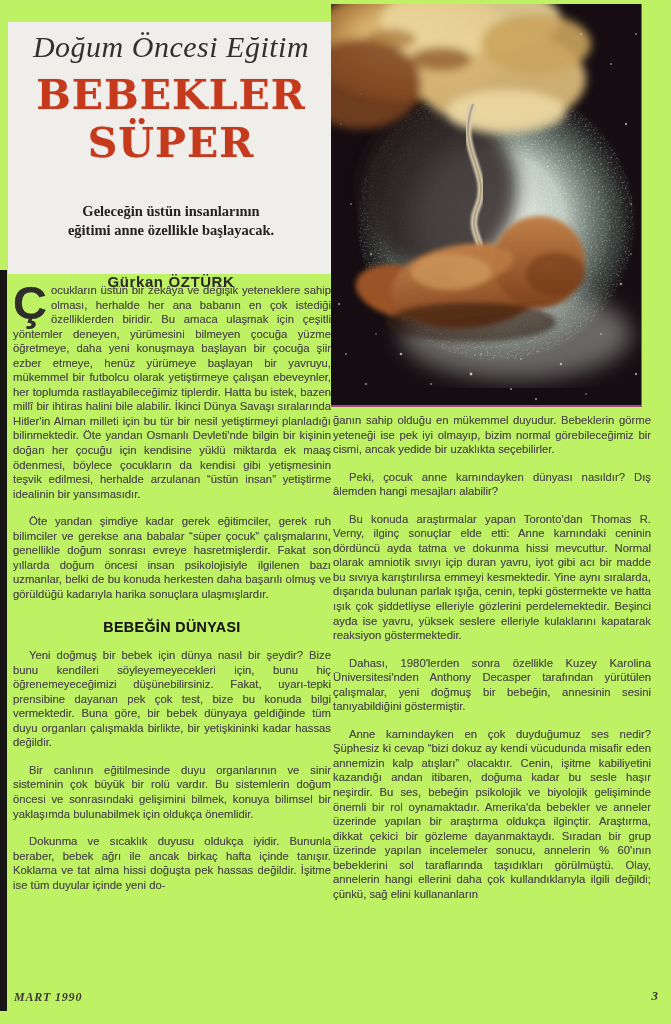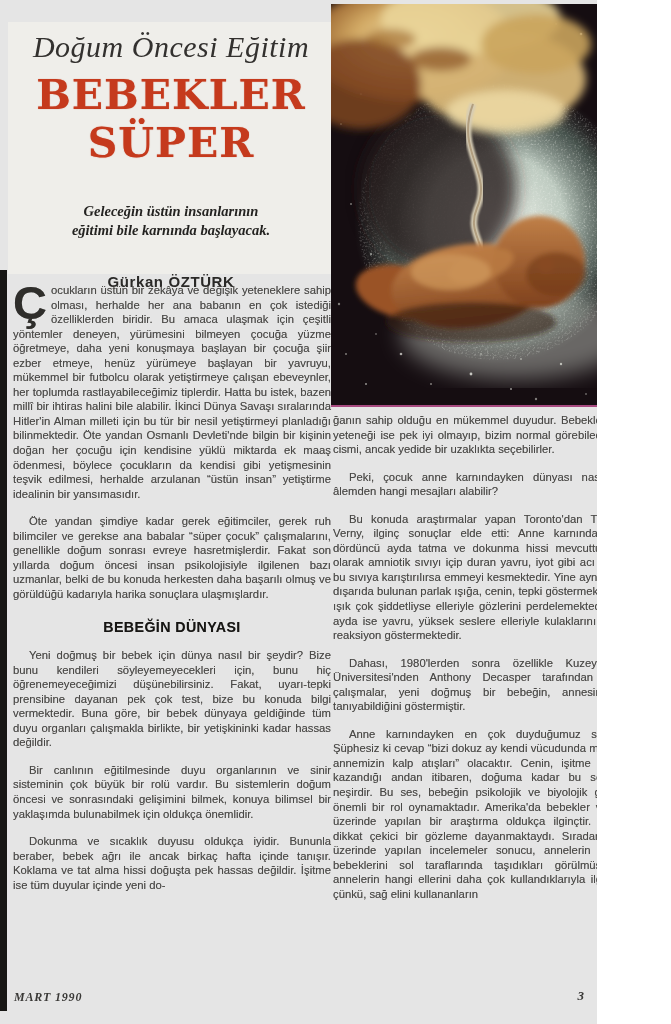--- a/index.html
+++ b/index.html
@@ -2,22 +2,22 @@
 <html lang="tr"><head>
 <meta charset="utf-8">
 <style>
   html,body{margin:0;padding:0;}
   body{
     width:671px;height:1024px;
     font-family:"Liberation Sans", sans-serif;
     background:#ffffff;
   }
   .page{
-    position:relative;width:597px;height:1024px;
-    background:#e5e5e5;overflow:hidden;
+    position:relative;width:671px;height:1024px;
+    background:#bef264;overflow:hidden;
   }
   
   .edge-strip{
     position:absolute;left:0;top:270px;width:7px;height:741px;
     background:#171614;filter:blur(.6px);
   }
   
   .header-panel{
     position:absolute;left:8px;top:22px;width:324px;height:252px;
     background:#efeeea;
@@ -32,21 +32,21 @@
     color:#33312f;margin-top:6px;letter-spacing:.5px;
   }
   .main-title{
     font-family:"DejaVu Serif", "Liberation Serif", serif;
     font-weight:700;font-size:41px;line-height:1.17;
     letter-spacing:1px;color:#c53a1d;margin-top:8px;
     text-shadow:0 0 1px rgba(197,58,29,.55);
   }
   .deck{
     font-family:"Liberation Serif", serif;
-    font-style:italic;font-weight:700;font-size:14.5px;line-height:1.3;
+    font-weight:700;font-size:14.5px;line-height:1.3;
     color:#242321;margin-top:34px;
   }
   .author{
     font-family:Liberation Sans, sans-serif;
     font-weight:700;font-size:15px;color:#2a2927;
     margin-top:33px;letter-spacing:.6px;
   }
   
   .photo{
     position:absolute;left:331px;top:4px;width:310px;height:401px;
@@ -100,21 +100,21 @@
   <div class="header-panel"></div>
 
   <div class="header">
     <div class="kicker">Doğum Öncesi Eğitim</div>
     <div class="main-title">
       <div>BEBEKLER</div>
       <div>SÜPER</div>
     </div>
     <div class="deck">
       <div>Geleceğin üstün insanlarının</div>
-      <div>eğitimi bile karnında başlayacak.</div>
+      <div>eğitimi anne özellikle başlayacak.</div>
     </div>
     <div class="author">Gürkan ÖZTÜRK</div>
   </div>
 
   <div class="photo">
     <svg width="310" height="401" viewBox="0 0 310 401" xmlns="http://www.w3.org/2000/svg">
       <defs>
         <radialGradient id="sphereGrad" cx="50%" cy="50%" r="50%">
           <stop offset="0%" stop-color="#f0f4ec" stop-opacity="1"></stop>
           <stop offset="48%" stop-color="#c6d4c9" stop-opacity=".95"></stop>

